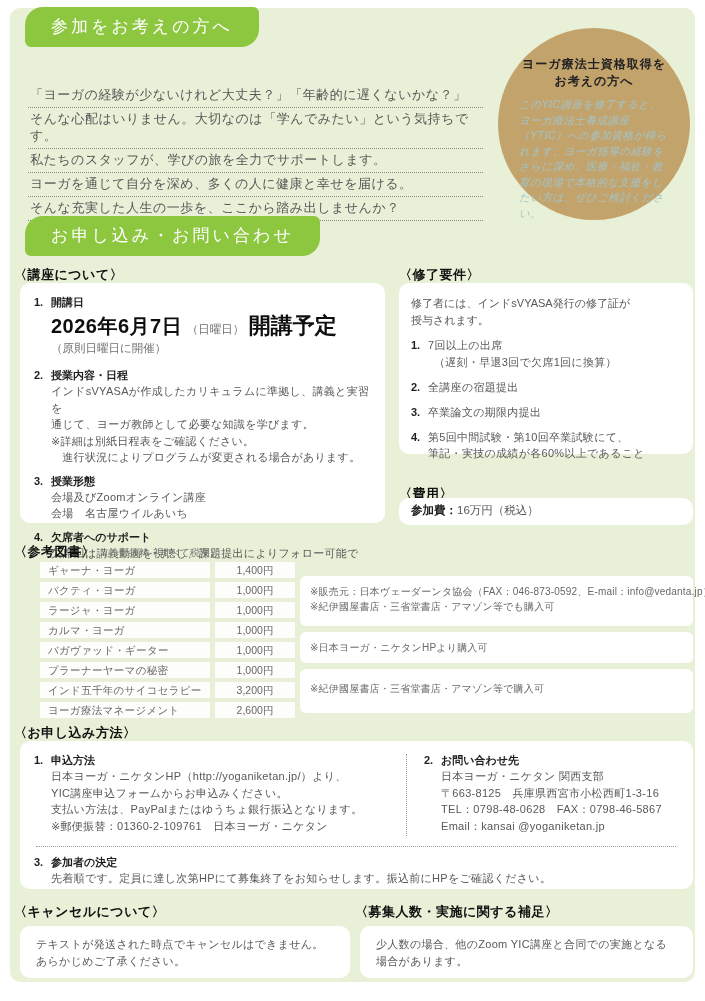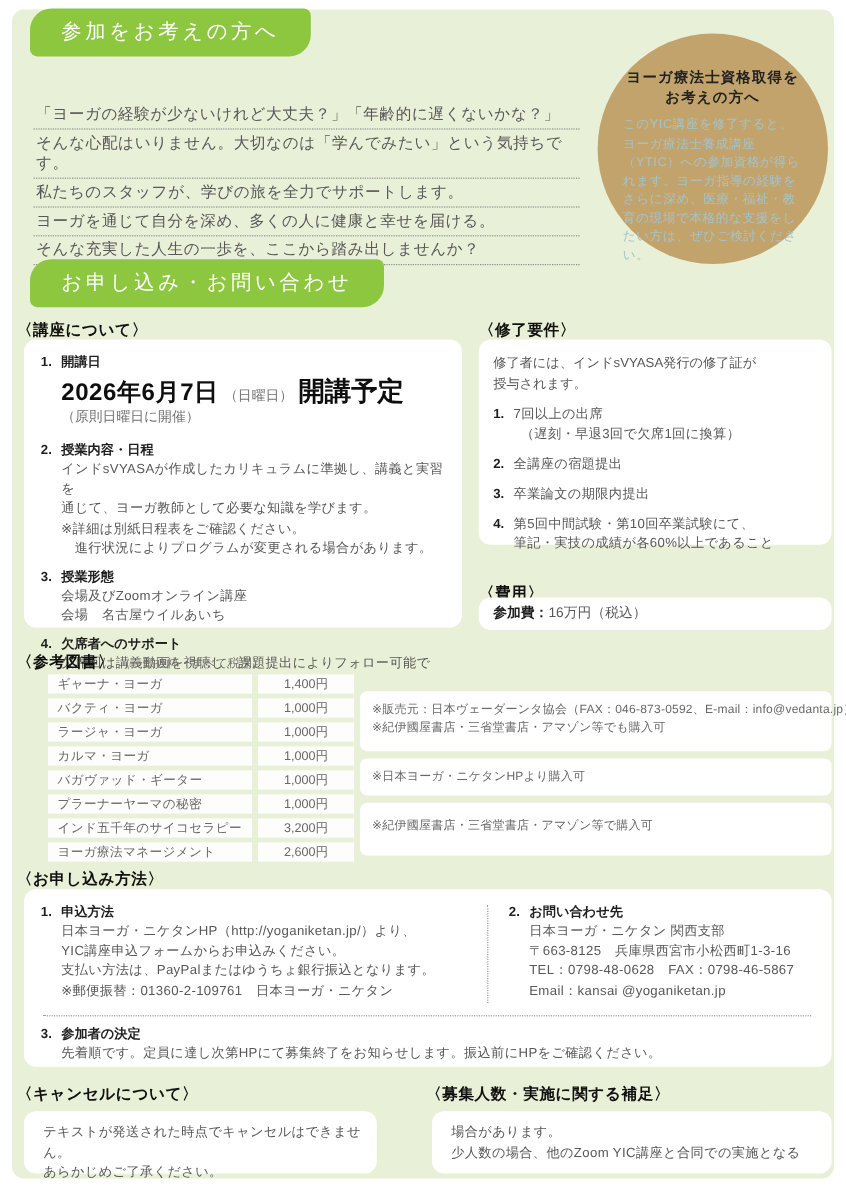--- a/index.html
+++ b/index.html
@@ -26,21 +26,21 @@
     padding:2px 0 4px 2px;border-bottom:1px dotted #8a8a8a;line-height:17px;
   }
   .circle{
     position:absolute;left:498px;top:28px;width:192px;height:192px;
     border-radius:50%;background:#c3a36c;text-align:center;box-sizing:border-box;
     padding-top:28px;
   }
   .c-title{font-size:12px;font-weight:bold;color:#222222;line-height:17px;letter-spacing:1px;}
   .c-body{
     margin-top:7px;padding:0 21px;text-align:left;
-    font-size:10.5px;line-height:15.5px;color:#a2c4cb;letter-spacing:0.5px;
+    font-size:10.5px;line-height:15.5px;color:#a2c4cb;letter-spacing:0.5px;font-style:italic;
   }
   .sec-h{position:absolute;font-size:13px;font-weight:bold;color:#111111;letter-spacing:0.5px;white-space:nowrap;}
   .sec-note{font-size:10px;font-weight:normal;color:#727171;letter-spacing:0;}
   .card{position:absolute;background:#ffffff;border-radius:10px;box-sizing:border-box;}
   .card-course{left:20px;top:283px;width:365px;height:240px;padding:11px 10px 0 14px;}
   .card-req{left:399px;top:283px;width:294px;height:171px;padding:12px 10px 0 12px;}
   .card-fee{left:399px;top:498px;width:294px;height:27px;padding:5px 12px 0 12px;}
   .num-item{display:flex;margin-bottom:7px;}
   .num{flex:0 0 17px;font-size:11px;font-weight:bold;color:#1f1f1f;line-height:16px;}
   .item-content{flex:1;}
@@ -72,21 +72,21 @@
   .note-2{top:632px;height:31px;padding:8px 10px 4px 10px;}
   .note-3{top:669px;height:44px;padding:12px 10px 0 10px;}
   .note-line{font-size:10px;color:#696767;line-height:15px;letter-spacing:0.2px;white-space:nowrap;}
   .card-app{left:20px;top:741px;width:673px;height:148px;padding:11px 12px 0 14px;}
   .app-cols{position:relative;}
   .app-left{position:absolute;left:0;top:0;width:365px;}
   .app-right{position:absolute;left:390px;top:0;width:265px;}
   .v-dotted{position:absolute;left:372px;top:2px;height:82px;border-left:1px dotted #9a9a9a;}
   .h-dotted{position:absolute;left:2px;top:94px;width:640px;border-top:1px dotted #9a9a9a;}
   .app-bottom{position:absolute;left:0;top:102px;width:645px;}
-  .card-cancel{left:20px;top:926px;width:294px;height:52px;padding:10px 4px 0 16px;}
+  .card-cancel{left:20px;top:926px;width:330px;height:52px;padding:10px 4px 0 16px;}
   .card-supp{left:360px;top:926px;width:333px;height:52px;padding:10px 0 0 16px;}
   .h-course{left:14px;top:266px;}
   .h-req{left:399px;top:266px;}
   .h-fee{left:399px;top:485px;}
   .h-books{left:14px;top:543px;}
   .h-app{left:14px;top:724px;}
   .h-cancel{left:14px;top:903px;}
   .h-supp{left:355px;top:903px;}
 </style>
 </head>
@@ -278,16 +278,16 @@
   </div>
 
   <div class="sec-h h-cancel">〈キャンセルについて〉</div>
   <div class="card card-cancel">
     <div class="body-line">テキストが発送された時点でキャンセルはできません。</div>
     <div class="body-line">あらかじめご了承ください。</div>
   </div>
 
   <div class="sec-h h-supp">〈募集人数・実施に関する補足〉</div>
   <div class="card card-supp">
+    <div class="body-line">少人数の場合、他のZoom YIC講座と合同での実施となる</div>
     <div class="body-line">場合があります。</div>
-    <div class="body-line">少人数の場合、他のZoom YIC講座と合同での実施となる</div>
   </div>
 </div>
 
 </body></html>

